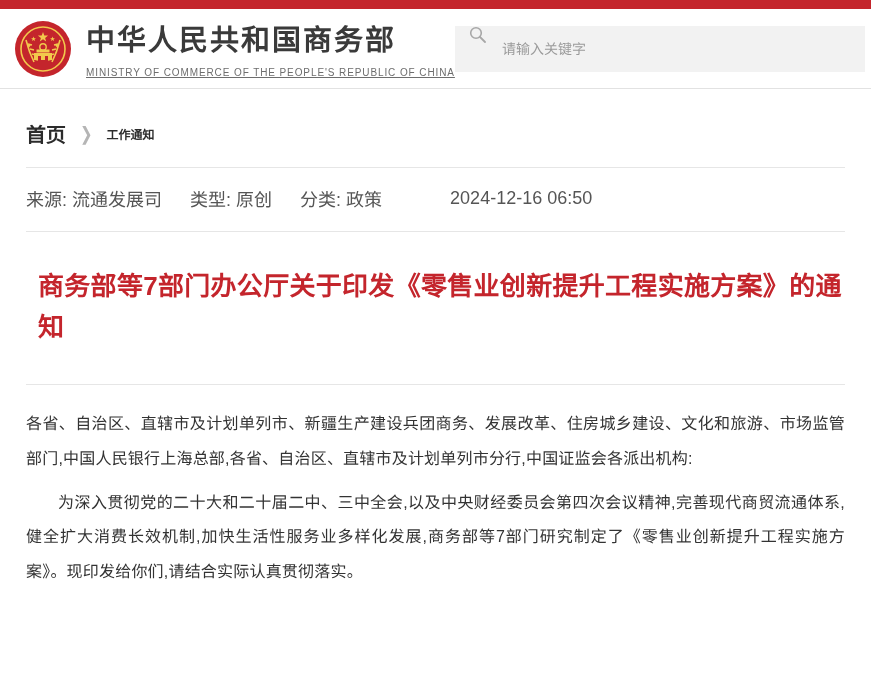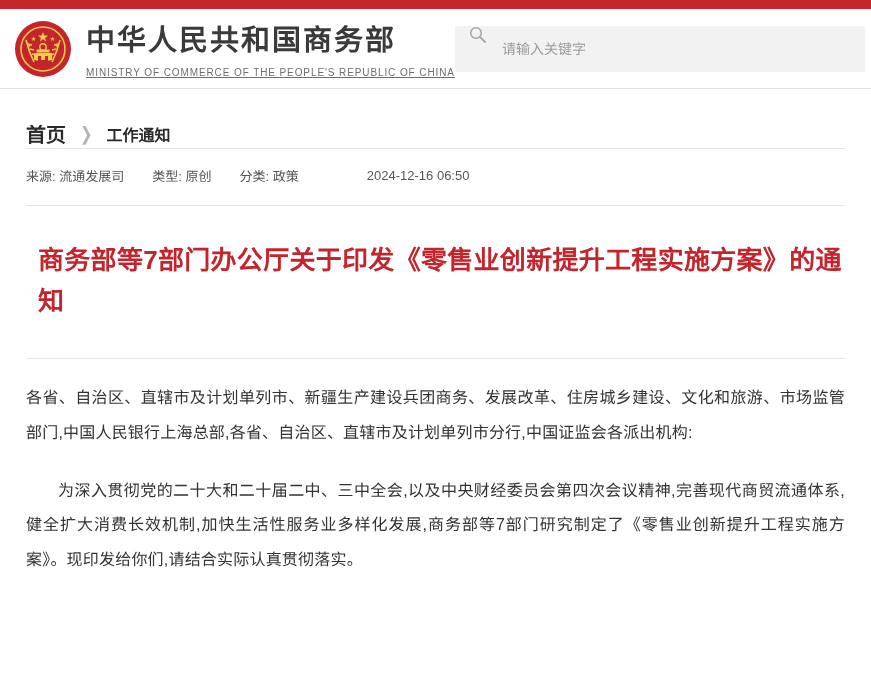--- a/index.html
+++ b/index.html
@@ -90,46 +90,47 @@
   .search-input::placeholder { color: #9b9b9b; }
 
   
   .crumbwrap {
     padding: 30px 26px 0 26px;
   }
   .breadcrumb {
     display: flex;
     align-items: center;
     gap: 14px;
+    padding-bottom: 19px;
     border-bottom: 1px solid #e6e6e6;
   }
   .crumb-home {
     font-size: 20px;
     font-weight: bold;
     color: #2b2b2b;
     text-decoration: none;
   }
   .crumb-sep {
     font-size: 15px;
     color: #b5b5b5;
     font-weight: bold;
     transform: scaleY(1.25);
   }
   .crumb-current {
-    font-size: 16px;
+    font-size: 12px;
     font-weight: bold;
     color: #2b2b2b;
   }
 
   
   .metarow {
     display: flex;
     align-items: center;
     gap: 28px;
-    font-size: 13px;
+    font-size: 18px;
     color: #555;
     padding: 17px 0 0 0;
   }
   .metarow .label { color: #555; }
   .metarow .value { color: #555; }
   .meta-date { color: #555; margin-left: 40px; }
 
   .meta-underline {
     border-bottom: 1px solid #e6e6e6;
     margin-top: 20px;
@@ -154,21 +155,21 @@
 
   .body-text {
     font-size: 16px;
     line-height: 2.15;
     color: #333;
     margin-top: 22px;
     text-align: justify;
     letter-spacing: 0.2px;
   }
   .body-text p { margin: 0; }
-  .body-text p.indent { text-indent: 2em; margin-top: 24px; }
+  .body-text p.indent { text-indent: 2em; margin-top: 10px; }
 </style>
 </head>
 <body>
 
 <div class="topbar"></div>
 
 <div class="header">
 
   <div class="emblem">
     <svg width="58" height="58" viewBox="0 0 58 58" aria-hidden="true">

